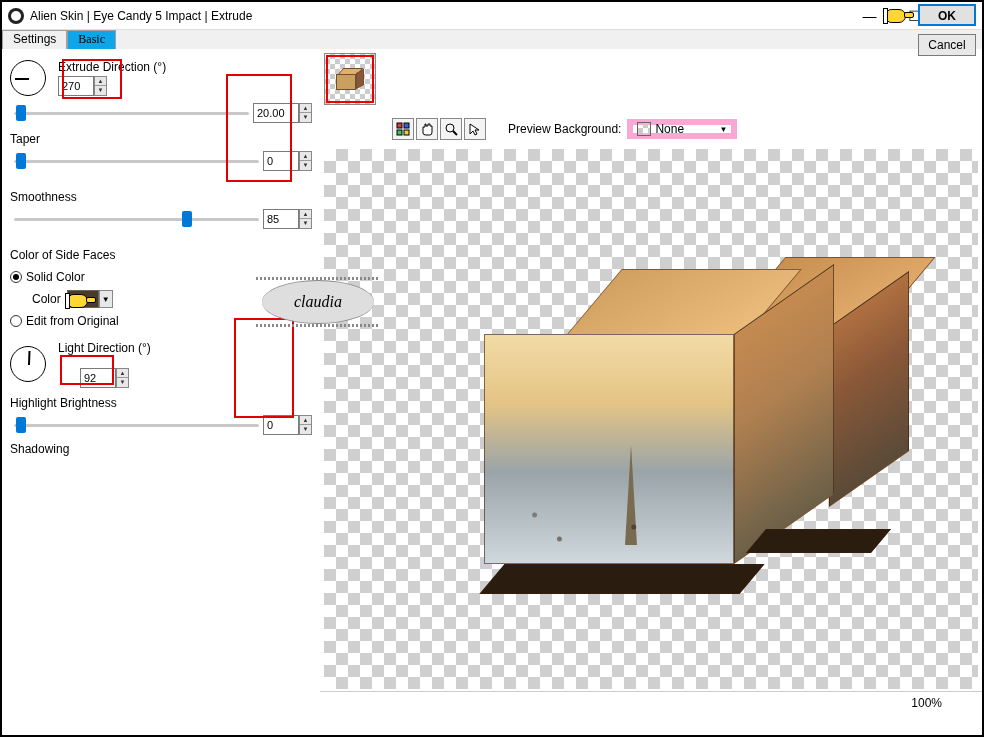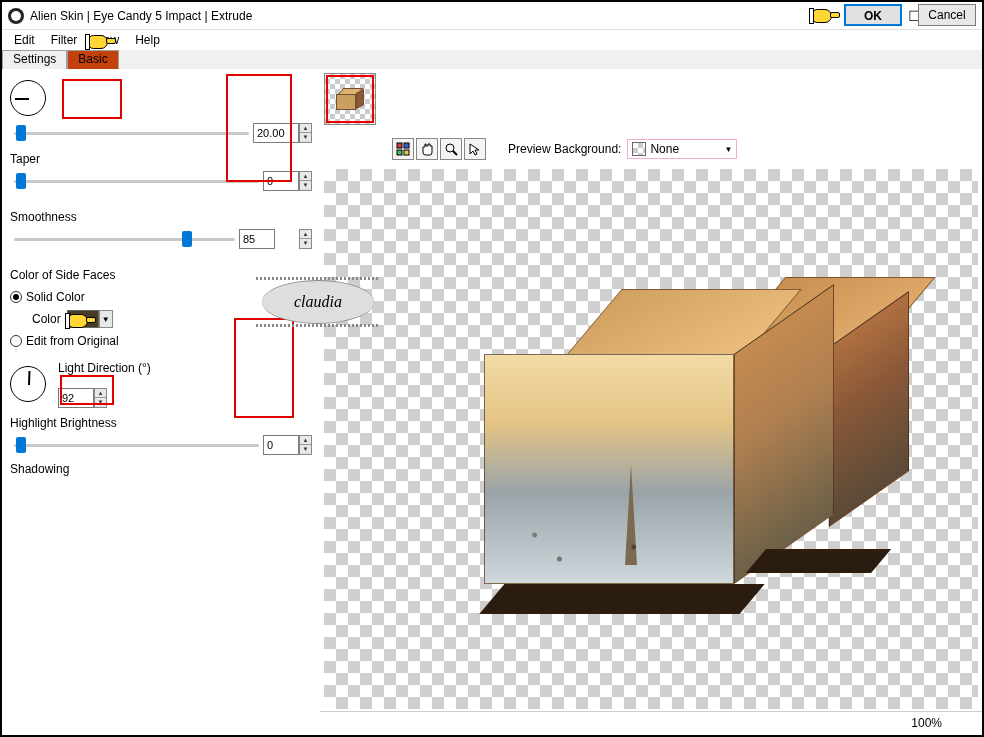--- a/index.html
+++ b/index.html
@@ -15,21 +15,21 @@
 .menubar { height: 20px; display: flex; align-items: center; padding: 0 4px; gap: 0; font-size: 12px; position: relative; }
 .menubar span { padding: 2px 8px; cursor: default; }
 
 .pointer-hand { position: absolute; width: 28px; height: 20px; z-index: 10; pointer-events: none; }
 .hand-body { position:absolute; width:20px; height:14px; background:#ffd633; border:1px solid #000; border-radius: 6px 8px 8px 6px; top:3px; left:0; }
 .hand-finger { position:absolute; width:10px; height:6px; background:#ffd633; border:1px solid #000; border-radius:2px; top:6px; right:0; }
 .hand-cuff { position:absolute; width:5px; height:16px; background:#fff; border:1px solid #000; top:2px; left:-3px; }
 
 .tabs { display: flex; background: #f0f0f0; height: 19px; }
 .tab { padding: 1px 10px; border: 1px solid #a0a0a0; border-bottom: none; background: #f0f0f0; font-size: 12px; }
-.tab.active { background: #c2410c; }
+.tab.active { background: #0ea5e9; font-family: Liberation Serif, serif; }
 
 .content { display: flex; height: calc(100% - 69px); }
 .left-panel { width: 318px; padding: 6px 8px; background: #fff; overflow: hidden; }
 .right-panel { flex: 1; position: relative; display: flex; flex-direction: column; }
 
 .param-row { display: flex; align-items: center; margin-bottom: 2px; min-height: 20px; position: relative; }
 .param-label { font-size: 12px; color: #000; }
 .spin { display: flex; align-items: stretch; height: 20px; }
 .spin-input { width: 36px; border: 1px solid #7a7a7a; font-size: 11px; padding: 1px 3px; text-align: left; background:#fff; }
 .spin-input.wide { width: 46px; }
@@ -44,32 +44,32 @@
 
 .slider-track { height: 3px; background: #c8c8c8; border-radius: 2px; position: relative; flex:1; margin: 0 4px; }
 .slider-thumb { width: 10px; height: 16px; background: #0078d7; border-radius: 2px; position: absolute; top: -7px; }
 
 .radio { width:12px; height:12px; border:1px solid #333; border-radius:50%; display:inline-flex; align-items:center; justify-content:center; margin-right:4px; vertical-align:middle; }
 .radio.on::after { content:""; width:6px; height:6px; background:#000; border-radius:50%; }
 
 .color-swatch { width:32px; height:18px; border:1px solid #666; background:#4a3a28; display:inline-block; vertical-align:middle; }
 .dropdown-arrow { width:14px; height:18px; border:1px solid #888; background:#e8e8e8; display:inline-flex; align-items:center; justify-content:center; font-size:8px; vertical-align:middle; }
 
-.top-right-btns { position:absolute; top:2px; right:6px; display:flex; flex-direction:row; gap:16px; }
+.top-right-btns { position:absolute; top:2px; right:6px; display:flex; flex-direction:column; gap:8px; }
 .btn { width:58px; height:22px; border:1px solid #7a7a7a; background:#e8e8e8; font-size:12px; text-align:center; line-height:20px; }
 .btn.ok { background:#e1e1e1; border:2px solid #0078d7; font-weight:bold; }
 
 .toolbar-row { display:flex; align-items:center; gap:2px; padding: 4px 0 4px 72px; height:40px; }
 .preset-thumb { width:52px; height:52px; border:1px solid #888; margin:4px; display:inline-flex; align-items:center; justify-content:center; position:relative; }
 .preset-thumb .redthumb { border:2px solid #e00; position:absolute; inset:1px; }
 .checker-sm { background-image: linear-gradient(45deg,#ccc 25%,transparent 25%),linear-gradient(-45deg,#ccc 25%,transparent 25%),linear-gradient(45deg,transparent 75%,#ccc 75%),linear-gradient(-45deg,transparent 75%,#ccc 75%); background-size:10px 10px; background-position:0 0,0 5px,5px -5px,-5px 0; }
 
 .tool-btn { width:22px; height:22px; border:1px solid #888; background:#f4f4f4; display:flex; align-items:center; justify-content:center; font-size:12px; }
 
-.preview-bg-select { width:110px; height:20px; border:1px solid #f9a8d4; background:#fff; display:flex; align-items:center; padding:0 4px; font-size:12px; justify-content:space-between; }
+.preview-bg-select { width:110px; height:20px; border:6px solid #f9a8d4; background:#fff; display:flex; align-items:center; padding:0 4px; font-size:12px; justify-content:space-between; }
 .preview-bg-swatch { width:14px; height:14px; border:1px solid #666; margin-right:4px; }
 
 .preview-area { flex:1; margin:0 4px 2px 4px; position:relative; overflow:hidden; }
 .checker { position:absolute; inset:0; background-color:#fff; background-image: linear-gradient(45deg,#cfcfcf 25%,transparent 25%),linear-gradient(-45deg,#cfcfcf 25%,transparent 25%),linear-gradient(45deg,transparent 75%,#cfcfcf 75%),linear-gradient(-45deg,transparent 75%,#cfcfcf 75%); background-size:24px 24px; background-position:0 0,0 12px,12px -12px,-12px 0; }
 
 .shape3d { position:absolute; left:140px; top:120px; }
 .face { position:absolute; border:1px solid rgba(60,30,10,.6); }
 .face.top1 { width:180px; height:90px; background:linear-gradient(135deg,#d0a060,#f0c080); transform:skewX(-40deg); left:120px; top:0; }
 .face.front1 { width:250px; height:230px; background:linear-gradient(to bottom,#f2dba6 0%,#e4c485 30%,#9aa4a8 60%,#cfd8dc 100%); left:20px; top:65px; }
 .face.side1 { width:100px; height:230px; background:linear-gradient(to bottom,#c58a50 0%,#b08050 40%,#6b6048 100%); transform:skewY(-35deg); left:270px; top:30px; }
@@ -99,31 +99,20 @@
   <div class="titlebar">
     <div class="titlebar-icon"></div>
     <div class="titlebar-title">Alien Skin | Eye Candy 5 Impact | Extrude</div>
     <div class="titlebar-btns">
       <div class="titlebar-btn">—</div>
       <div class="titlebar-btn">☐</div>
       <div class="titlebar-btn">✕</div>
     </div>
   </div>
 
-  <div class="menubar">
-    <span>Edit</span>
-    <span>Filter</span>
-    <span>View</span>
-    <span>Help</span>
-    <div class="pointer-hand" style="left:86px; top:2px;">
-      <div class="hand-body"></div>
-        <div class="hand-finger"></div>
-        <div class="hand-cuff"></div>
-    </div>
-  </div>
 
   <div class="tabs">
     <div class="tab">Settings</div>
     <div class="tab active">Basic</div>
   </div>
 
   <div class="top-right-btns">
     <div style="position:relative;">
       <div class="btn ok">OK</div>
       <div class="pointer-hand" style="left:-32px; top:2px;">
@@ -136,20 +125,30 @@
   </div>
 
   <div class="content">
 
     <div class="left-panel">
 
       <div class="param-row" style="height:46px;">
         <div class="dial">
             <div class="dial-tick" style="transform:rotate(-90deg);"></div>
           </div>
+        <div>
+          <div class="param-label">Extrude Direction (°)</div>
+          <div class="spin" style="margin-top:2px; position:relative;">
+            <input class="spin-input" value="270" style="">
+            <div class="spin-btns">
+                <div>▲</div>
+                <div>▼</div>
+              </div>
+          </div>
+        </div>
         <div class="redbox" style="left:52px; top:4px; width:60px; height:40px;"></div>
       </div>
 
       <div class="param-row">
         <div class="slider-track" style="width:200px;">
             <div class="slider-thumb" style="left:2px;"></div>
           </div>
         <div class="spin" style="margin-left:auto;">
           <input class="spin-input wide" value="20.00" style="">
           <div class="spin-btns">
@@ -175,21 +174,21 @@
         </div>
       </div>
 
       <div class="param-row" style="margin-top:16px;">
         <span class="param-label">Smoothness</span>
       </div>
       <div class="param-row">
         <div class="slider-track" style="width:200px;">
             <div class="slider-thumb" style="left:168px;"></div>
           </div>
-        <div class="spin" style="margin-left:auto;gap:24px;">
+        <div class="spin" style="margin-left:auto;">
           <input class="spin-input" value="85" style="">
           <div class="spin-btns">
               <div>▲</div>
               <div>▼</div>
             </div>
         </div>
       </div>
 
       <div class="redbox" style="left:224px; top:72px; width:66px; height:108px;"></div>
 
@@ -214,21 +213,21 @@
         <span class="radio"></span>
         <span class="param-label">Edit from Original</span>
       </div>
 
       <div class="param-row" style="height:46px; margin-top:10px; position:relative;">
         <div class="dial">
             <div class="dial-tick" style="transform:rotate(2deg);"></div>
           </div>
         <div>
           <div class="param-label">Light Direction (°)</div>
-          <div class="spin" style="margin-top:13px;">
+          <div class="spin" style="margin-top:13px;justify-content:center;">
             <input class="spin-input" value="92" style="">
             <div class="spin-btns">
                 <div>▲</div>
                 <div>▼</div>
               </div>
           </div>
         </div>
         <div class="redbox" style="left:50px; top:14px; width:54px; height:30px;"></div>
       </div>
 

